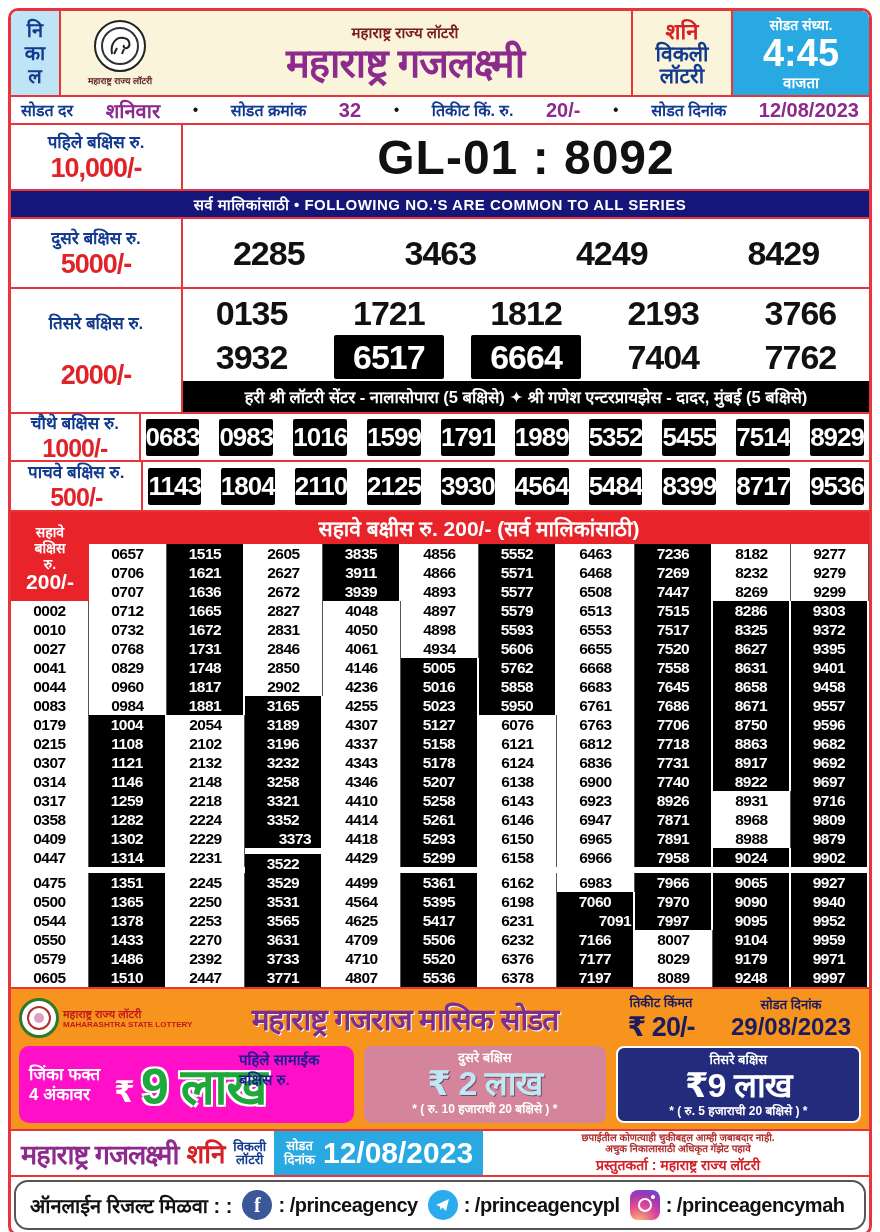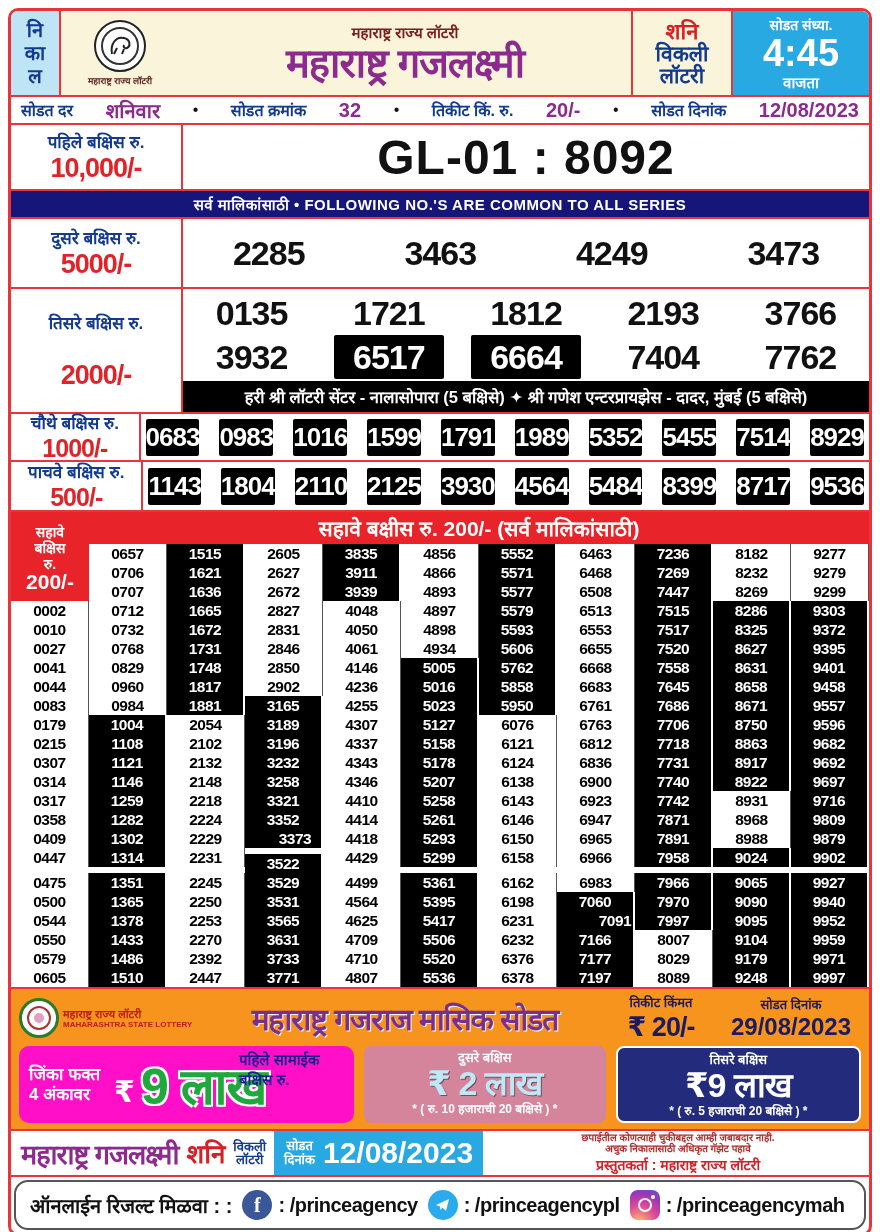--- a/index.html
+++ b/index.html
@@ -188,21 +188,21 @@
 
   <div class="prow" style="height:70px;">
     <div class="plabel">
       <div class="pl1">दुसरे बक्षिस रु.</div>
       <div class="pl2">5000/-</div>
     </div>
     <div class="p2nums">
           <div class="n">2285</div>
           <div class="n">3463</div>
           <div class="n">4249</div>
-          <div class="n">3473</div>
+          <div class="n">8429</div>
         </div>
   </div>
 
   <div class="prow">
     <div class="plabel">
       <div class="pl1">तिसरे बक्षिस रु.</div>
       <div class="pl2" style="margin-top:26px;">2000/-</div>
     </div>
     <div class="p3right">
       <div class="p3grid">
@@ -433,21 +433,21 @@
           <div class="tcell black" style="grid-area: 14 / 10;">8922</div>
           <div class="tcell black" style="grid-area: 14 / 11;">9697</div>
           <div class="tcell" style="grid-area: 15 / 1;">0317</div>
           <div class="tcell black" style="grid-area: 15 / 2;">1259</div>
           <div class="tcell" style="grid-area: 15 / 3;">2218</div>
           <div class="tcell black" style="grid-area: 15 / 4;">3321</div>
           <div class="tcell" style="grid-area: 15 / 5;">4410</div>
           <div class="tcell black" style="grid-area: 15 / 6;">5258</div>
           <div class="tcell" style="grid-area: 15 / 7;">6143</div>
           <div class="tcell" style="grid-area: 15 / 8;">6923</div>
-          <div class="tcell black" style="grid-area: 15 / 9;">7742</div>
+          <div class="tcell black" style="grid-area: 15 / 9;">8926</div>
           <div class="tcell" style="grid-area: 15 / 10;">8931</div>
           <div class="tcell black" style="grid-area: 15 / 11;">9716</div>
           <div class="tcell" style="grid-area: 16 / 1;">0358</div>
           <div class="tcell black" style="grid-area: 16 / 2;">1282</div>
           <div class="tcell" style="grid-area: 16 / 3;">2224</div>
           <div class="tcell black" style="grid-area: 16 / 4;">3352</div>
           <div class="tcell" style="grid-area: 16 / 5;">4414</div>
           <div class="tcell black" style="grid-area: 16 / 6;">5261</div>
           <div class="tcell" style="grid-area: 16 / 7;">6146</div>
           <div class="tcell" style="grid-area: 16 / 8;">6947</div>

